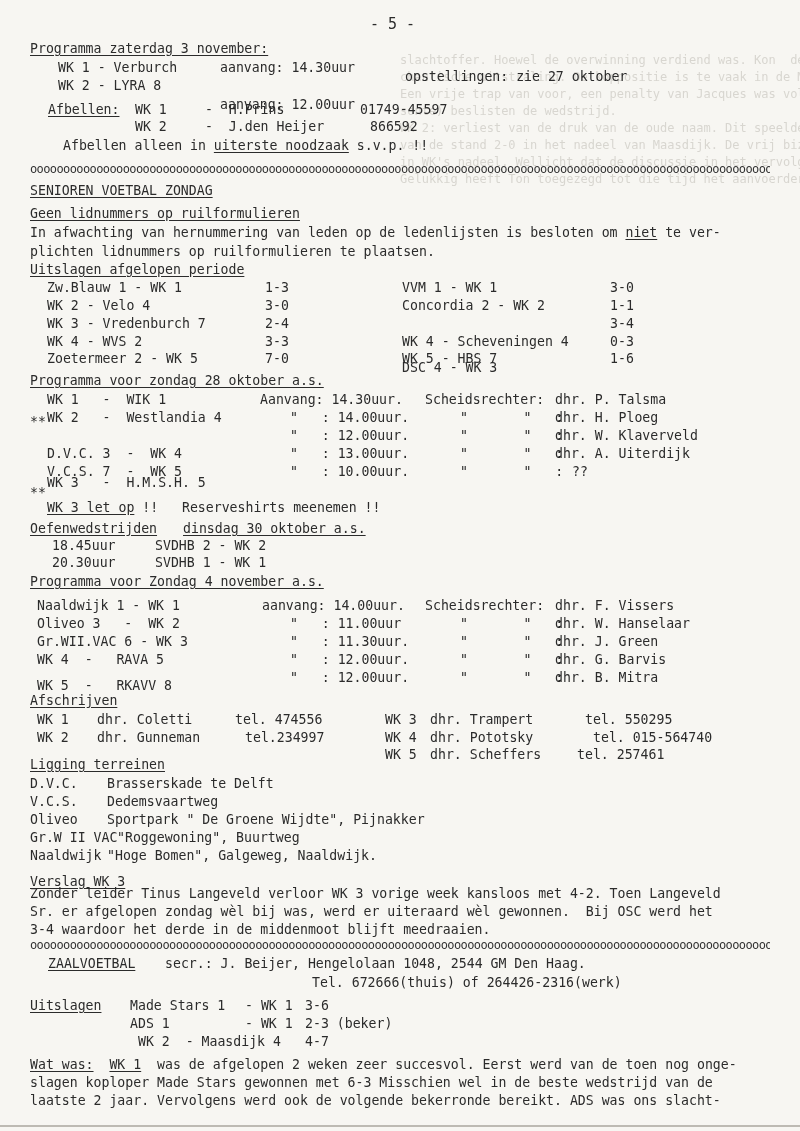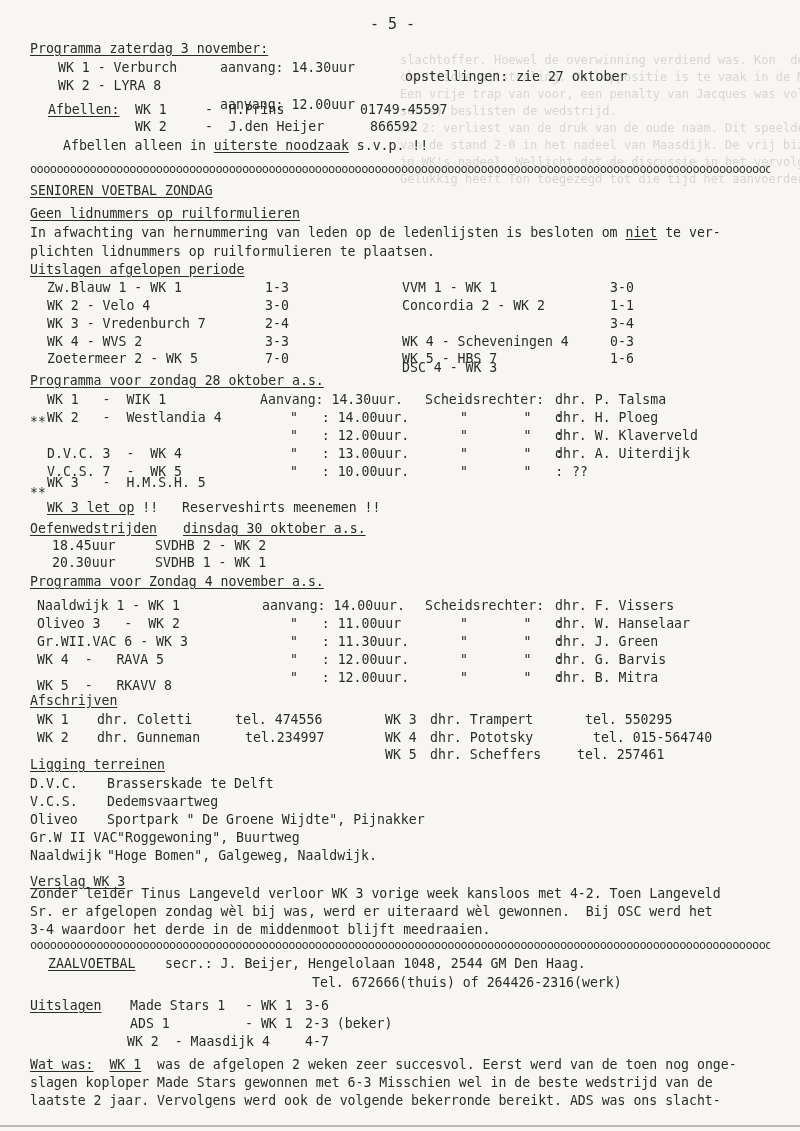--- a/index.html
+++ b/index.html
@@ -188,21 +188,21 @@
 <div class="ab" style="left:312px;top:974px;">Tel. 672666(thuis) of 264426-2316(werk)</div>
 
 <div class="ab u" style="left:30px;top:997px;">Uitslagen</div>
 <div>
   <div class="ab" style="left:130px;top:997px;">Made Stars 1</div>
   <div class="ab" style="left:245px;top:997px;">- WK 1</div>
   <div class="ab" style="left:305px;top:997px;">3-6</div>
   <div class="ab" style="left:130px;top:1015px;">ADS 1</div>
   <div class="ab" style="left:245px;top:1015px;">- WK 1</div>
   <div class="ab" style="left:305px;top:1015px;">2-3 (beker)</div>
-  <div class="ab" style="left:127px;top:1033px;">WK 2  - Maasdijk 4</div>
+  <div class="ab" style="left:138px;top:1033px;">WK 2  - Maasdijk 4</div>
   <div class="ab" style="left:305px;top:1033px;">4-7</div>
 </div>
 
 <div class="ab" style="left:30px;top:1056px;"><span class="u">Wat was:</span>  <span class="u">WK 1</span><span>  was de afgelopen 2 weken zeer succesvol. Eerst werd van de toen nog onge-</span></div>
 <div class="ab" style="left:30px;top:1074px;">slagen koploper Made Stars gewonnen met 6-3 Misschien wel in de beste wedstrijd van de</div>
 <div class="ab" style="left:30px;top:1092px;">laatste 2 jaar. Vervolgens werd ook de volgende bekerronde bereikt. ADS was ons slacht-</div>
 
 <div class="bottomline"></div>
 
 </body></html>

